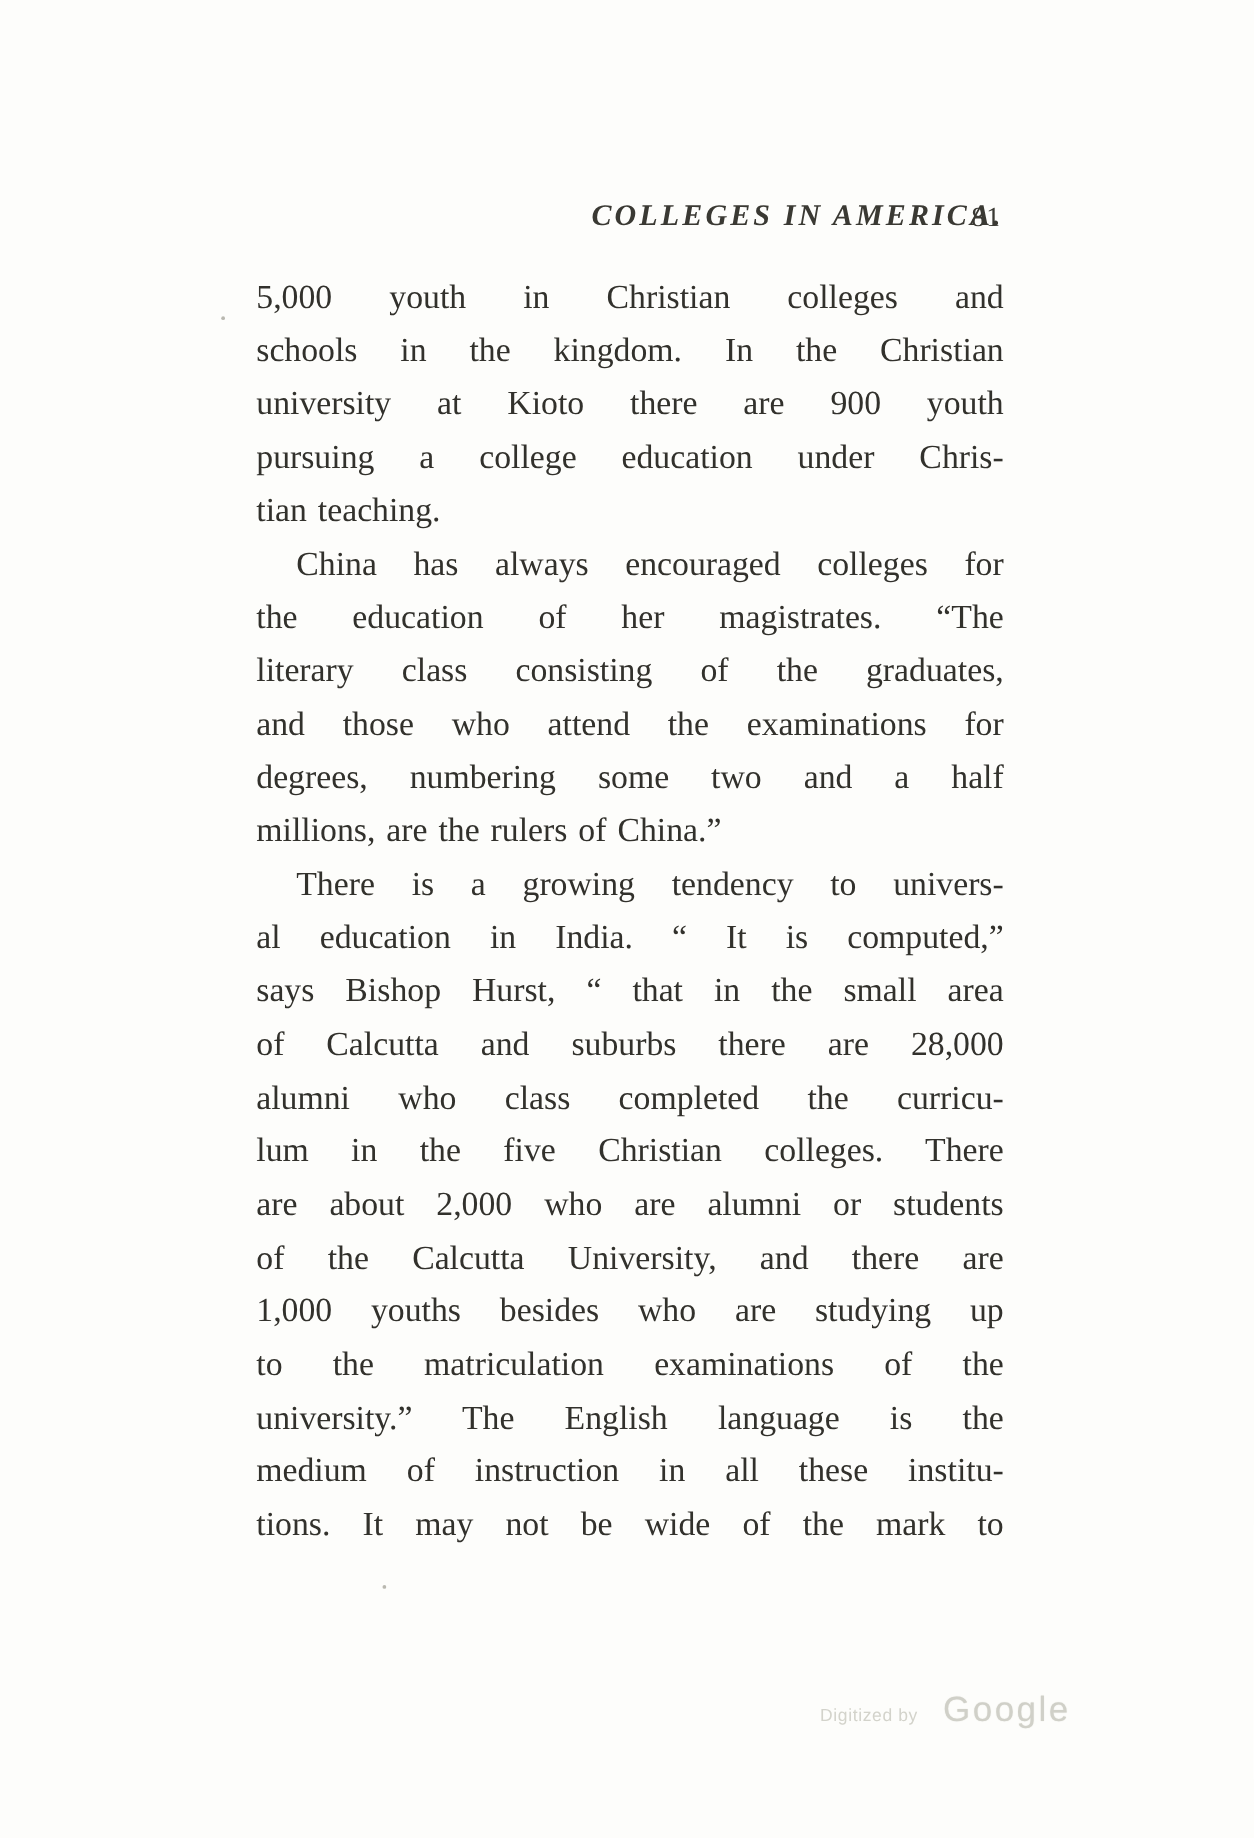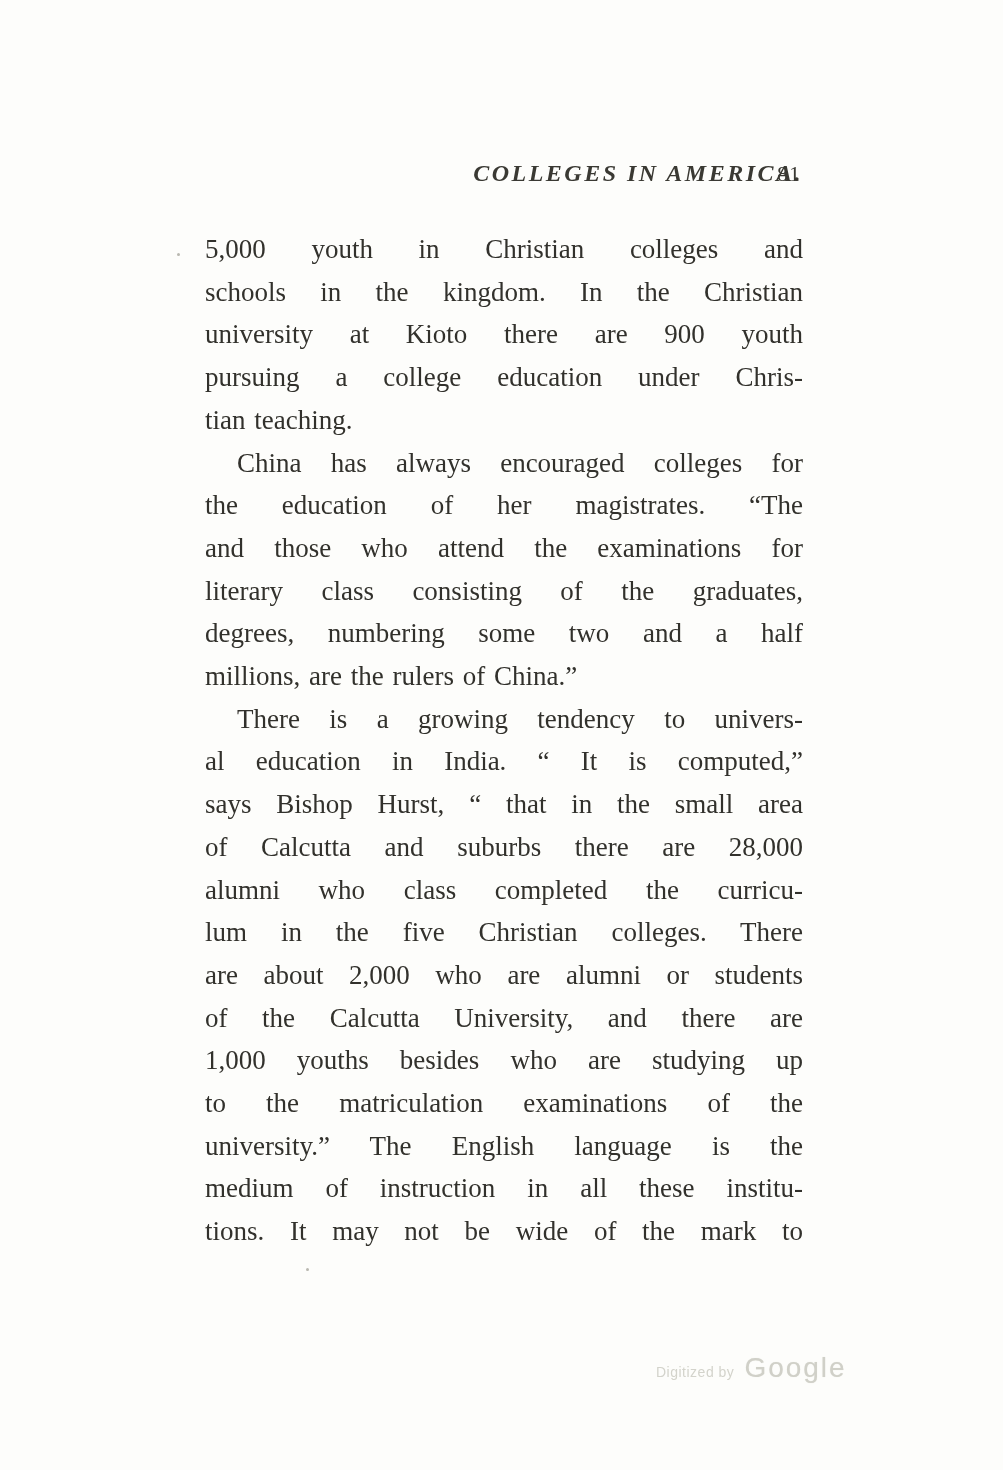--- a/index.html
+++ b/index.html
@@ -38,21 +38,21 @@
     right: 2px;
     top: 1px;
     font-size: 22px;
     font-weight: normal;
     letter-spacing: 1px;
     color: #3a3933;
   }
   
   .body-block {
     position: absolute;
-    top: 228px;
+    top: 216px;
     left: 205px;
     width: 598px;
     font-size: 27px;
     line-height: 42.7px;
     word-spacing: 2px;
   }
   .paragraph { margin: 0; padding: 0; }
   .line {
     text-align: justify;
     text-align-last: justify;
@@ -62,21 +62,21 @@
   .line.indent { text-indent: 32px; }
   .line.end { text-align-last: left; }
   
   .watermark {
     position: absolute;
     top: 1352px;
     left: 656px;
     width: 260px;
     display: flex;
     align-items: baseline;
-    gap: 10px;
+    gap: 20px;
     color: #cdcdc5;
     user-select: none;
   }
   .wm-prefix {
     font-family: "Liberation Sans", sans-serif;
     font-size: 14px;
     color: #d3d3cb;
     letter-spacing: 0.5px;
   }
   .wm-brand {
@@ -109,22 +109,22 @@
       <div class="paragraph">
         <div class="line">5,000 youth in Christian colleges and</div>
         <div class="line">schools in the kingdom.  In the Christian</div>
         <div class="line">university at Kioto there are 900 youth</div>
         <div class="line">pursuing a college education under Chris-</div>
         <div class="line end">tian teaching.</div>
       </div>
       <div class="paragraph">
         <div class="line indent">China has always encouraged colleges for</div>
         <div class="line">the education of her magistrates.  “The</div>
+        <div class="line">literary class consisting of the graduates,</div>
         <div class="line">and those who attend the examinations for</div>
-        <div class="line">literary class consisting of the graduates,</div>
         <div class="line">degrees, numbering some two and a half</div>
         <div class="line end">millions, are the rulers of China.”</div>
       </div>
       <div class="paragraph">
         <div class="line indent">There is a growing tendency to univers-</div>
         <div class="line">al education in India.  “ It is computed,”</div>
         <div class="line">says Bishop Hurst, “ that in the small area</div>
         <div class="line">of Calcutta and suburbs there are 28,000</div>
         <div class="line">alumni who class completed the curricu-</div>
         <div class="line">lum in the five Christian colleges.  There</div>

